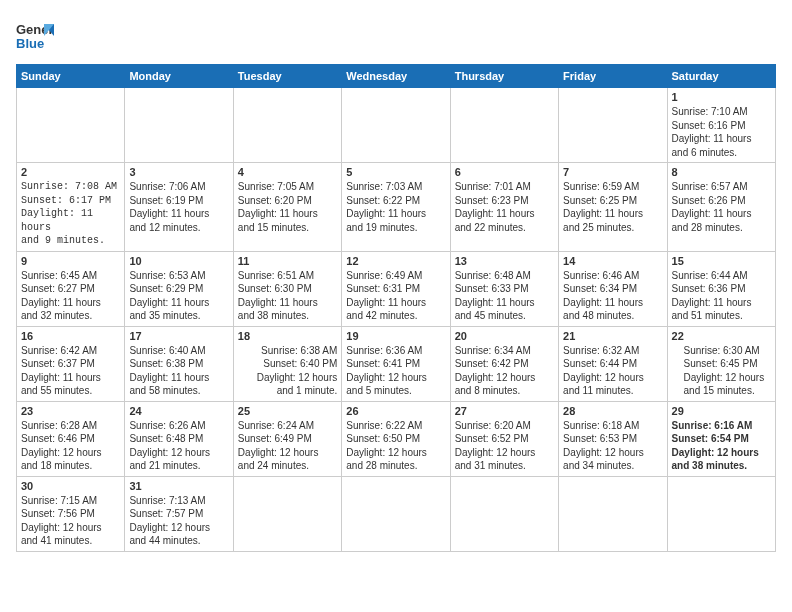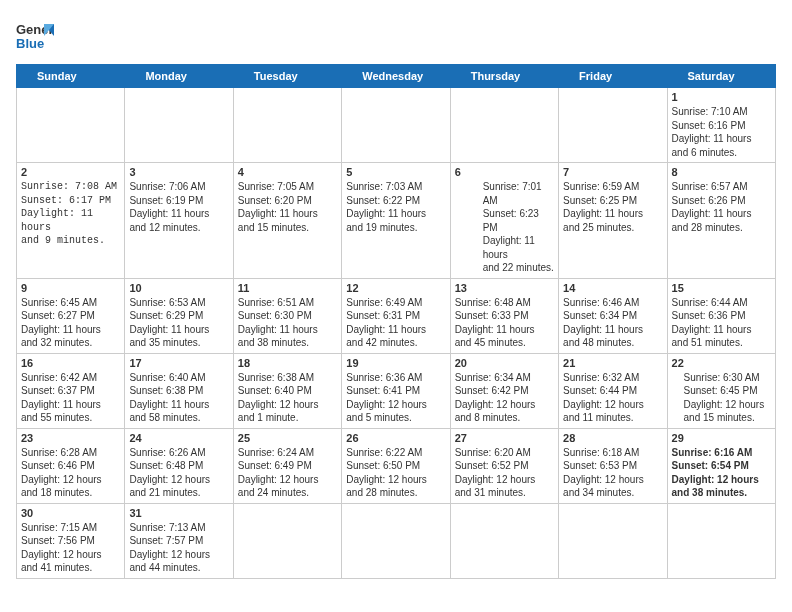--- a/index.html
+++ b/index.html
@@ -40,21 +40,21 @@
     }
     .calendar {
       width: 100%;
       border-collapse: collapse;
       font-size: 10px;
     }
     .calendar th {
       background: #1a6eb5;
       color: #fff;
       text-align: left;
-      padding: 5px 20px;
+      padding: 5px 4px;
       font-size: 11px;
       font-weight: bold;
       border: 1px solid #1a6eb5;
     }
     .calendar td {
       border: 1px solid #ccc;
       vertical-align: top;
       padding: 3px 4px;
       width: 108px;
       min-height: 70px;
@@ -157,21 +157,21 @@
           </td>
           <td>
             <span class="day-number">5</span>
             <div class="day-info" style="white-space: pre-line;">Sunrise: 7:03 AM
 Sunset: 6:22 PM
 Daylight: 11 hours
 and 19 minutes.</div>
           </td>
           <td>
             <span class="day-number">6</span>
-            <div class="day-info" style="white-space: pre-line; margin-left: 28px;">Sunrise: 7:01 AM
+            <div class="day-info" style="white-space: pre-line;">Sunrise: 7:01 AM
 Sunset: 6:23 PM
 Daylight: 11 hours
 and 22 minutes.</div>
           </td>
           <td>
             <span class="day-number">7</span>
             <div class="day-info" style="white-space: pre-line;">Sunrise: 6:59 AM
 Sunset: 6:25 PM
 Daylight: 11 hours
 and 25 minutes.</div>
@@ -245,21 +245,21 @@
           </td>
           <td>
             <span class="day-number">17</span>
             <div class="day-info" style="white-space: pre-line;">Sunrise: 6:40 AM
 Sunset: 6:38 PM
 Daylight: 11 hours
 and 58 minutes.</div>
           </td>
           <td>
             <span class="day-number">18</span>
-            <div class="day-info" style="white-space: pre-line;">Sunrise: 6:38 AM
+            <div class="day-info" style="white-space: pre-line; text-align: right;">Sunrise: 6:38 AM
 Sunset: 6:40 PM
 Daylight: 12 hours
 and 1 minute.</div>
           </td>
           <td>
             <span class="day-number">19</span>
             <div class="day-info" style="white-space: pre-line;">Sunrise: 6:36 AM
 Sunset: 6:41 PM
 Daylight: 12 hours
 and 5 minutes.</div>

